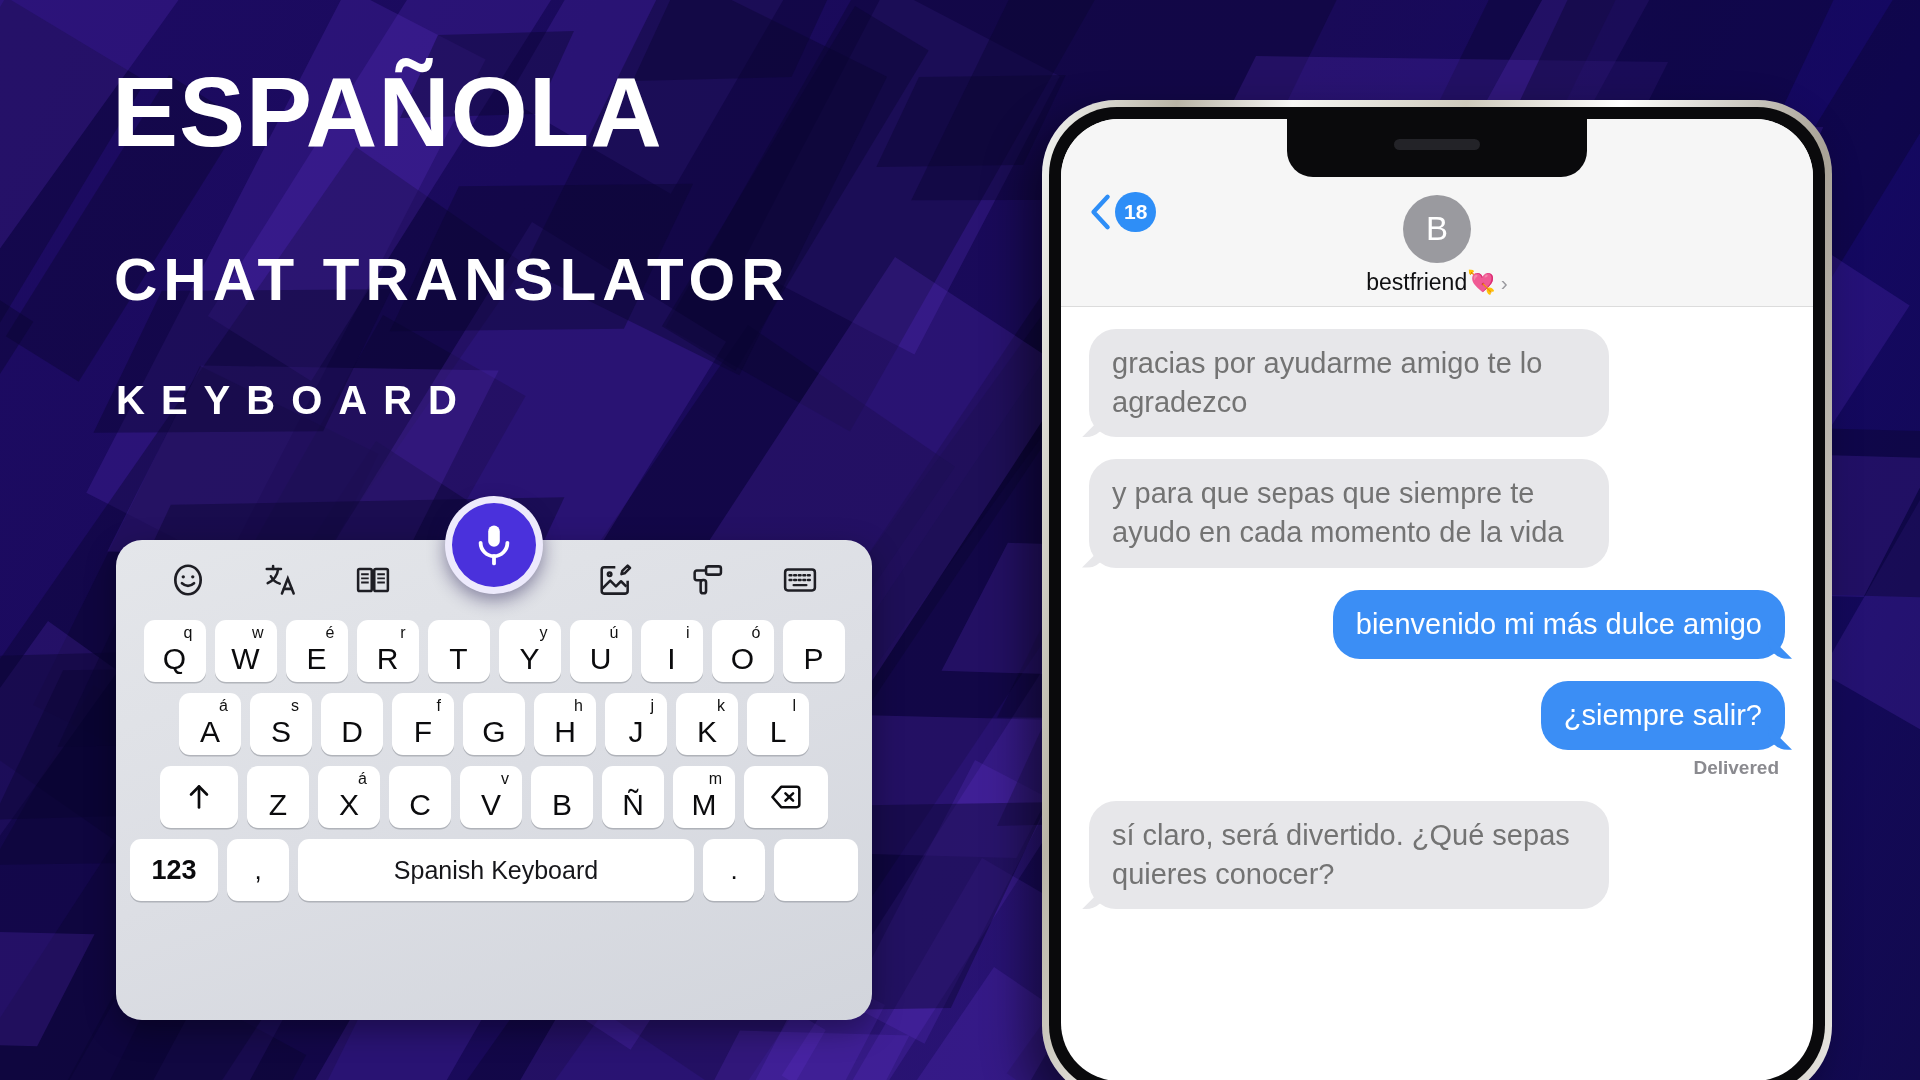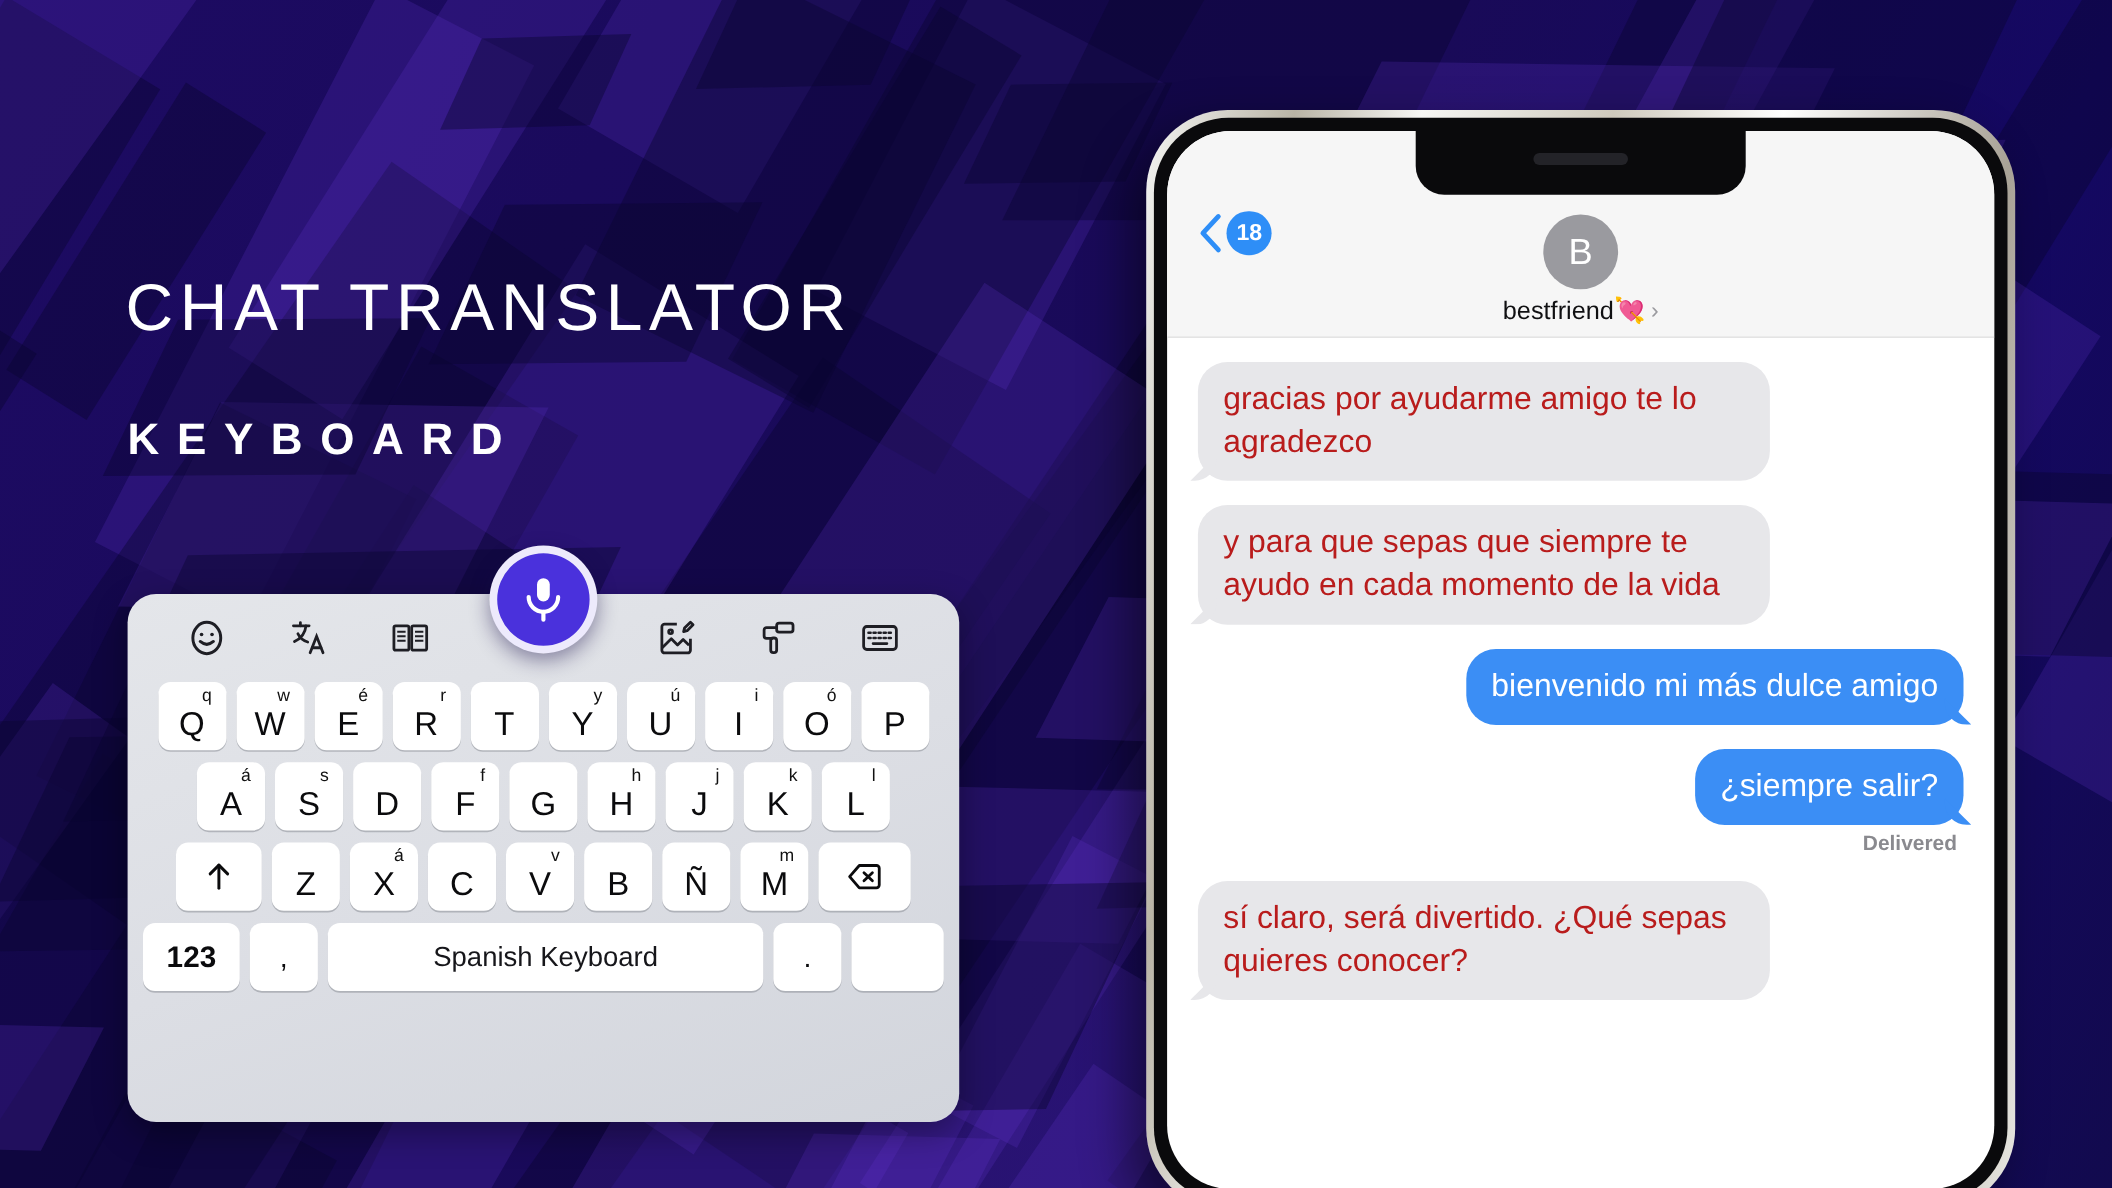--- a/index.html
+++ b/index.html
@@ -33,21 +33,21 @@
   
   #left { position:absolute; left:0; top:0; width:1020px; height:1080px; }
 
   .t-espanola {
     position:absolute; left:112px; top:62px;
     font-size:99px; font-weight:bold; color:#fff;
     letter-spacing:1px; line-height:1;
   }
   .t-chat {
     position:absolute; left:114px; top:250px;
-    font-size:60px; font-weight:normal; color:#fff;
+    font-size:60px; font-weight:bold; color:#fff;
     letter-spacing:6px; line-height:1;
   }
   .t-keyboard {
     position:absolute; left:116px; top:380px;
     font-size:40px; font-weight:bold; color:#fff;
     letter-spacing:16px; line-height:1;
   }
 
   
   #kb {
@@ -192,21 +192,21 @@
   .bubble {
     position:relative;
     max-width:520px;
     padding:15px 23px;
     border-radius:27px;
     font-size:29px; line-height:1.35;
     word-wrap:break-word;
   }
   .msg.me .bubble   { background:#3b8ef5; color:#fff; }
   .msg.me.light .bubble { background:#65a8f0; }
-  .msg.them .bubble { background:#e7e7ea; color:#b91c1c; }
+  .msg.them .bubble { background:#e7e7ea; color:#737373; }
   .msg.me .bubble::after {
     content:""; position:absolute; right:-7px; bottom:0;
     width:24px; height:24px;
     background:inherit;
     border-bottom-left-radius:20px;
     clip-path:polygon(0 0,100% 100%,0 100%);
   }
   .msg.them .bubble::after {
     content:""; position:absolute; left:-7px; bottom:0;
     width:24px; height:24px;
@@ -287,20 +287,21 @@
     <div class="chev" style="width: 228.728px; height: 141.811px; left: 127.915px; top: 290.156px; background: rgba(9, 4, 48, 0.42); transform: skewX(-26deg) rotate(-0.349811deg);"></div>
     <div class="chev" style="width: 223.719px; height: 138.706px; left: 1677.24px; top: 455.114px; background: rgba(104, 56, 214, 0.2); transform: skewX(-26deg) rotate(1.56283deg);"></div>
     <div class="chev" style="width: 331.596px; height: 205.589px; left: 666.127px; top: 804.935px; background: rgba(9, 4, 48, 0.42); transform: skewX(-26deg) rotate(-0.994702deg);"></div>
     <div class="chev" style="width: 364.396px; height: 225.925px; left: 442.1px; top: 649.033px; background: rgba(9, 4, 48, 0.42); transform: skewX(-26deg) rotate(-0.158196deg);"></div>
     <div class="chev" style="width: 389.711px; height: 241.621px; left: 115.655px; top: 500.526px; background: rgba(9, 4, 48, 0.42); transform: skewX(-26deg) rotate(-1.1005deg);"></div>
     <div class="chev" style="width: 364.023px; height: 225.694px; left: 1404.69px; top: 131.79px; background: rgba(104, 56, 214, 0.2); transform: skewX(-26deg) rotate(-1.58704deg);"></div>
     <div class="chev" style="width: 266.035px; height: 164.942px; left: 1545.64px; top: -36.6506px; background: rgba(9, 4, 48, 0.42); transform: skewX(-26deg) rotate(-0.864729deg);"></div>
   </div>
 
 <div id="left">
+  <div class="t-espanola">ESPAÑOLA</div>
   <div class="t-chat">CHAT TRANSLATOR</div>
   <div class="t-keyboard">KEYBOARD</div>
 
   <div id="kb">
 
     <div id="kb-toolbar">
 
       <div class="tb-ico">
         <svg viewBox="0 0 24 24" fill="none" stroke="currentColor" stroke-width="1.7">
           <ellipse cx="12" cy="12" rx="8" ry="9"></ellipse>

